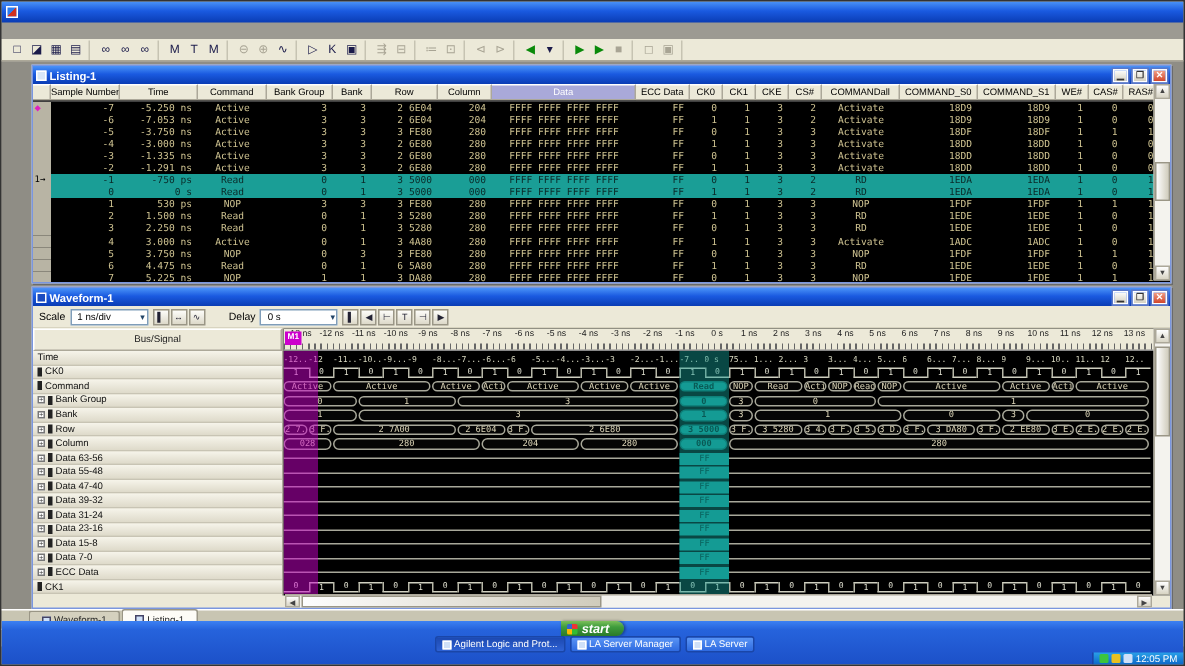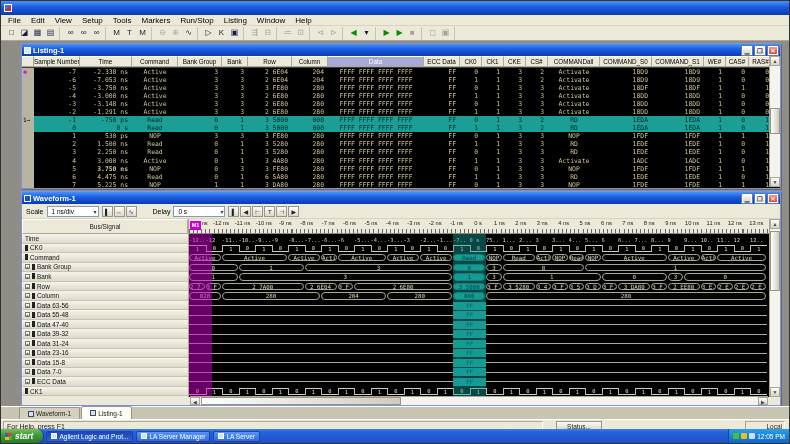--- a/index.html
+++ b/index.html
@@ -76,50 +76,38 @@
   #tabbar{position:absolute;left:0;right:0;bottom:0;height:13px;background:#c8c5b2;border-top:1px solid #fff;display:flex;align-items:flex-end;padding-left:18px;gap:1px;}
   .tab{height:12px;display:flex;align-items:center;gap:2px;padding:0 8px;font-size:6.5px;background:#d4d0be;border:1px solid #9a9686;border-bottom:none;border-radius:2px 2px 0 0;color:#222;}
   .tab.active{background:#fdfcf7;height:13px;}
   .tabicon{width:6px;height:6px;border:1px solid #446;background:#cfe0f8;}
   
   #statusbar{position:absolute;left:0;right:0;top:418px;height:12px;background:#ece9d8;border-top:1px solid #fff;font-size:7px;color:#222;}
   #status-help{position:absolute;left:2px;top:1px;bottom:1px;width:540px;border:1px solid #aca899;border-bottom-color:#fff;border-right-color:#fff;line-height:9px;padding-left:3px;}
   #status-btn{position:absolute;left:555px;top:1px;width:46px;height:10px;background:linear-gradient(180deg,#fdfdfa,#d8d4c4);border:1px solid #9a9686;font-size:6.5px;text-align:center;line-height:9px;}
   #status-mode{position:absolute;right:4px;top:1px;width:40px;height:10px;border:1px solid #aca899;border-bottom-color:#fff;border-right-color:#fff;font-size:6.5px;line-height:9px;text-align:right;padding-right:2px;}
   
-  #taskbar{position:absolute;left:0;right:0;bottom:0;height:14px;background:linear-gradient(180deg,#3c81f3 0%,#2663dc 20%,#1c50c8 100%);display:flex;align-items:center;}
+  #taskbar{position:absolute;left:0;right:0;bottom:0;height:29px;background:linear-gradient(180deg,#3c81f3 0%,#2663dc 20%,#1c50c8 100%);display:flex;align-items:center;flex-direction:column;}
   #startbtn{height:14px;padding:0 10px 0 4px;background:linear-gradient(180deg,#7cbf5a 0%,#3f9c3c 40%,#2a7a2a 100%);border-radius:0 7px 7px 0;color:#fff;font-weight:bold;font-style:italic;font-size:8.5px;display:flex;align-items:center;gap:3px;box-shadow:1px 0 2px rgba(0,0,0,.4);}
   .xpflag{width:7px;height:7px;background:conic-gradient(#e33 0 25%,#3b3 0 50%,#fb0 0 75%,#36c 0 100%);border-radius:1px;}
   .taskbtn{height:11px;margin-left:3px;padding:0 4px;background:linear-gradient(180deg,#5a95f5,#2e6ae0);border:1px solid #1a46a8;border-radius:2px;color:#fff;font-size:6.5px;display:flex;align-items:center;gap:2px;max-width:150px;overflow:hidden;white-space:nowrap;}
   .taskbtn.pressed{background:linear-gradient(180deg,#1c48b0,#2e62d4);}
   .tbicon{width:6px;height:6px;background:#cfe0f8;border:1px solid #fff;flex:0 0 auto;}
   #tray{margin-left:auto;height:14px;background:linear-gradient(180deg,#2aa0e8,#0c68c8);border-left:1px solid #1a46a8;display:flex;align-items:center;padding:0 4px;gap:2px;color:#fff;font-size:6.5px;}
   .trayicon{width:6px;height:6px;border-radius:1px;}
 </style>
 </head>
 <body>
 
 <div id="screen">
 
   <div id="titlebar">
     <span id="app-icon"></span>
   </div>
 
-  <div id="menubar">
-      <span class="menu-item">File</span>
-      <span class="menu-item">Edit</span>
-      <span class="menu-item">View</span>
-      <span class="menu-item">Setup</span>
-      <span class="menu-item">Tools</span>
-      <span class="menu-item">Markers</span>
-      <span class="menu-item">Run/Stop</span>
-      <span class="menu-item">Listing</span>
-      <span class="menu-item">Window</span>
-      <span class="menu-item">Help</span>
-    </div>
   <div id="toolbar">
       <div class="tgroup">
         <span class="tbtn">□</span>
         <span class="tbtn">◪</span>
         <span class="tbtn">▦</span>
         <span class="tbtn">▤</span>
       </div>
       <div class="tgroup">
         <span class="tbtn">∞</span>
         <span class="tbtn">∞</span>
@@ -197,21 +185,21 @@
           <div class="hcell" style="width: 52px;">COMMAND_S0</div>
           <div class="hcell" style="width: 52px;">COMMAND_S1</div>
           <div class="hcell" style="width: 22px;">WE#</div>
           <div class="hcell" style="width: 23px;">CAS#</div>
           <div class="hcell" style="width: 24px;">RAS#</div>
         </div>
       <div id="lbody">
           <div class="lrow">
             <div class="gcell g-flag" style="width: 12px;">◆</div>
             <div class="lcell" style="width: 46px;">-7</div>
-            <div class="lcell" style="width: 52px;">-2.338 ns</div>
+            <div class="lcell" style="width: 52px;">-5.250 ns</div>
             <div class="lcell ctr" style="width: 46px;">Active</div>
             <div class="lcell" style="width: 44px;">3</div>
             <div class="lcell" style="width: 26px;">3</div>
             <div class="lcell" style="width: 44px;">2 6E04</div>
             <div class="lcell" style="width: 36px;">204</div>
             <div class="lcell ctr" style="width: 96px;">FFFF FFFF FFFF FFFF</div>
             <div class="lcell" style="width: 36px;">FF</div>
             <div class="lcell" style="width: 22px;">0</div>
             <div class="lcell" style="width: 22px;">1</div>
             <div class="lcell" style="width: 22px;">3</div>
@@ -285,21 +273,21 @@
             <div class="lcell ctr" style="width: 52px;">Activate</div>
             <div class="lcell" style="width: 52px;">18DD</div>
             <div class="lcell" style="width: 52px;">18DD</div>
             <div class="lcell" style="width: 22px;">1</div>
             <div class="lcell" style="width: 23px;">0</div>
             <div class="lcell" style="width: 24px;">0</div>
           </div>
           <div class="lrow">
             <div class="gcell" style="width: 12px;"></div>
             <div class="lcell" style="width: 46px;">-3</div>
-            <div class="lcell" style="width: 52px;">-3.148 ns</div>
+            <div class="lcell" style="width: 52px;">-1.335 ns</div>
             <div class="lcell ctr" style="width: 46px;">Active</div>
             <div class="lcell" style="width: 44px;">3</div>
             <div class="lcell" style="width: 26px;">3</div>
             <div class="lcell" style="width: 44px;">2 6E80</div>
             <div class="lcell" style="width: 36px;">280</div>
             <div class="lcell ctr" style="width: 96px;">FFFF FFFF FFFF FFFF</div>
             <div class="lcell" style="width: 36px;">FF</div>
             <div class="lcell" style="width: 22px;">0</div>
             <div class="lcell" style="width: 22px;">1</div>
             <div class="lcell" style="width: 22px;">3</div>
@@ -461,21 +449,21 @@
             <div class="lcell ctr" style="width: 52px;">Activate</div>
             <div class="lcell" style="width: 52px;">1ADC</div>
             <div class="lcell" style="width: 52px;">1ADC</div>
             <div class="lcell" style="width: 22px;">1</div>
             <div class="lcell" style="width: 23px;">0</div>
             <div class="lcell" style="width: 24px;">1</div>
           </div>
           <div class="lrow">
             <div class="gcell" style="width: 12px;"></div>
             <div class="lcell" style="width: 46px;">5</div>
-            <div class="lcell" style="width: 52px; font-weight: bold;">3.750 ns</div>
+            <div class="lcell" style="width: 52px;">3.750 ns</div>
             <div class="lcell ctr" style="width: 46px;">NOP</div>
             <div class="lcell" style="width: 44px;">0</div>
             <div class="lcell" style="width: 26px;">3</div>
             <div class="lcell" style="width: 44px;">3 FE80</div>
             <div class="lcell" style="width: 36px;">280</div>
             <div class="lcell ctr" style="width: 96px;">FFFF FFFF FFFF FFFF</div>
             <div class="lcell" style="width: 36px;">FF</div>
             <div class="lcell" style="width: 22px;">0</div>
             <div class="lcell" style="width: 22px;">1</div>
             <div class="lcell" style="width: 22px;">3</div>

